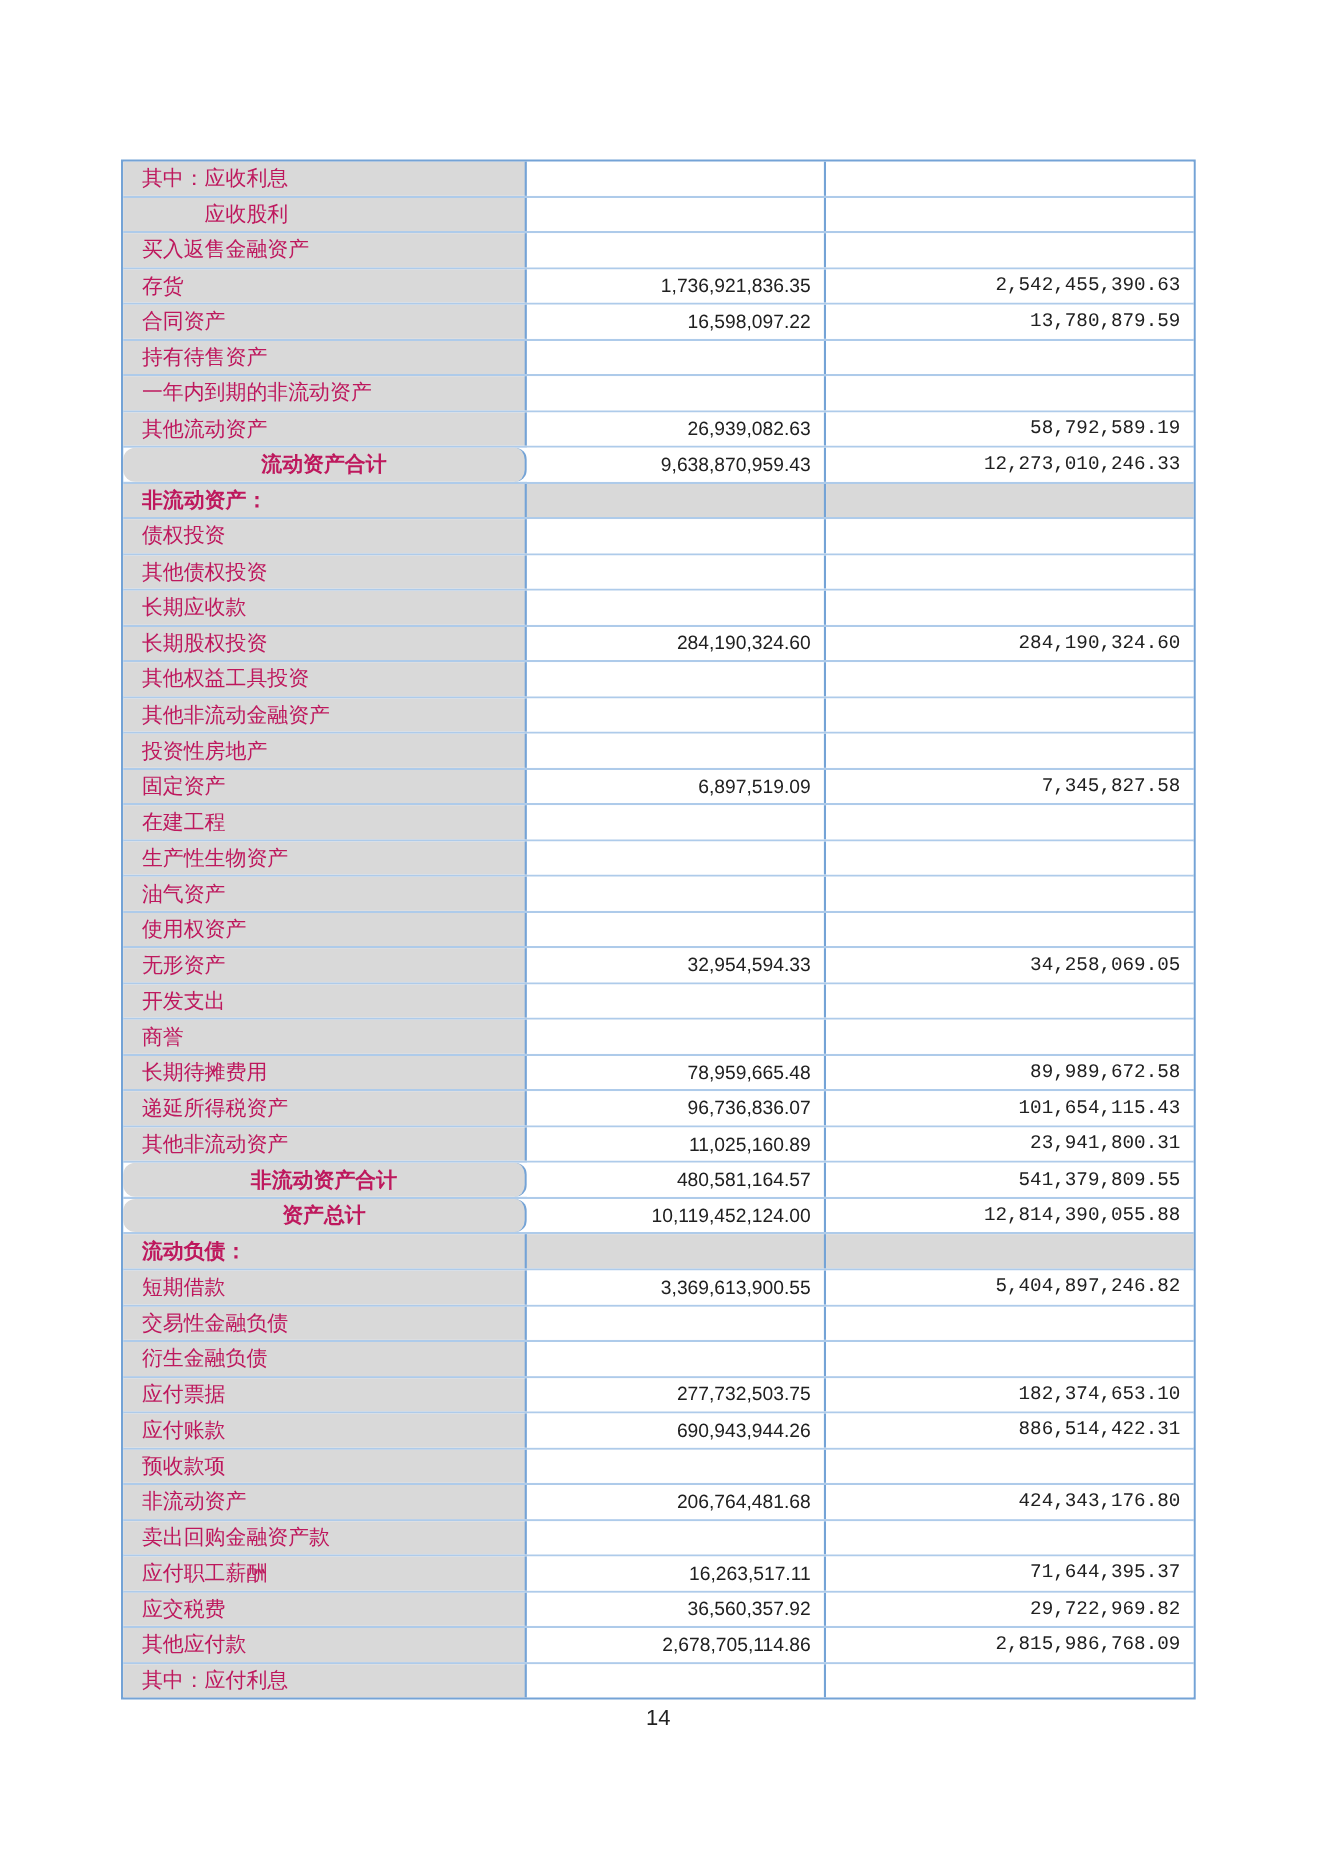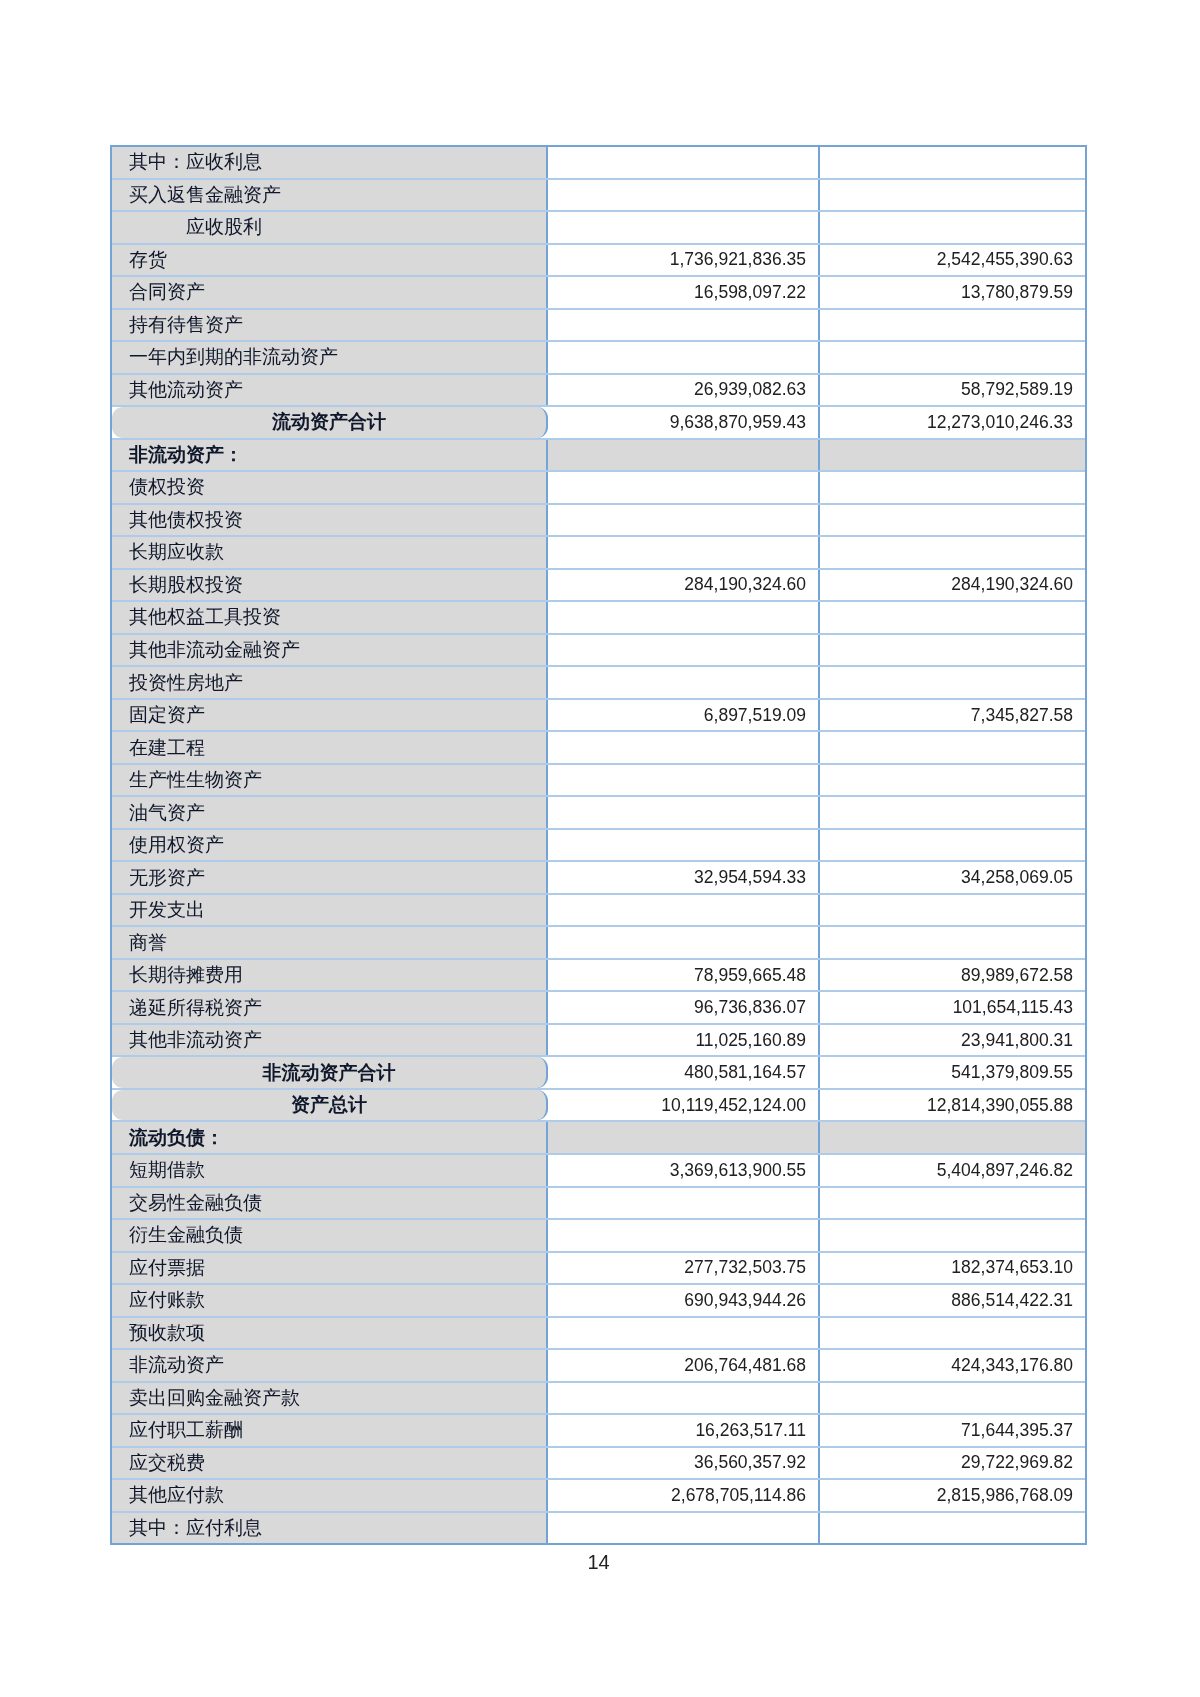--- a/index.html
+++ b/index.html
@@ -23,33 +23,33 @@
     display: flex;
     border-bottom: 2px solid #aecbea;
     min-height: 0;
   }
   .row:last-child { border-bottom: none; }
   .cell {
     display: flex; align-items: center;
     overflow: hidden; white-space: nowrap;
   }
   .cell.label {
-    width: 436px;
+    width: 367px;
     background: #d9d9d9;
     border-right: 2px solid #74a3d6;
     padding-left: 17px;
     font-family: "Liberation Serif", "DejaVu Serif", serif;
     font-size: 19px;
-    color: #0f172a;
+    color: #be185d;
   }
   .cell.v1 {
     width: 272px;
     border-right: 2px solid #74a3d6;
   }
-  .cell.v2 { flex: 1 1 auto; }
+  .cell.v2 { flex: 1 1 auto; font-family: Liberation Mono, monospace; }
   .cell.v1, .cell.v2 {
     justify-content: flex-end;
     padding-right: 12px;
     font-size: 17.5px;
     color: #202020;
     background: #ffffff;
   }
   
   .row.item-sub .cell.label { padding-left: 74px; }
   
@@ -75,28 +75,28 @@
 </head>
 <body>
 
 <div class="sheet" id="sheet">
   <div class="row item">
     <div class="cell label">其中：应收利息</div>
     <div class="cell v1"></div>
     <div class="cell v2"></div>
   </div>
 
-  <div class="row item">
-    <div class="cell label">买入返售金融资产</div>
-    <div class="cell v1"></div>
-    <div class="cell v2"></div>
-  </div>
-
   <div class="row item-sub">
     <div class="cell label">应收股利</div>
+    <div class="cell v1"></div>
+    <div class="cell v2"></div>
+  </div>
+
+  <div class="row item">
+    <div class="cell label">买入返售金融资产</div>
     <div class="cell v1"></div>
     <div class="cell v2"></div>
   </div>
 
   <div class="row item">
     <div class="cell label">存货</div>
     <div class="cell v1">1,736,921,836.35</div>
     <div class="cell v2">2,542,455,390.63</div>
   </div>
 

